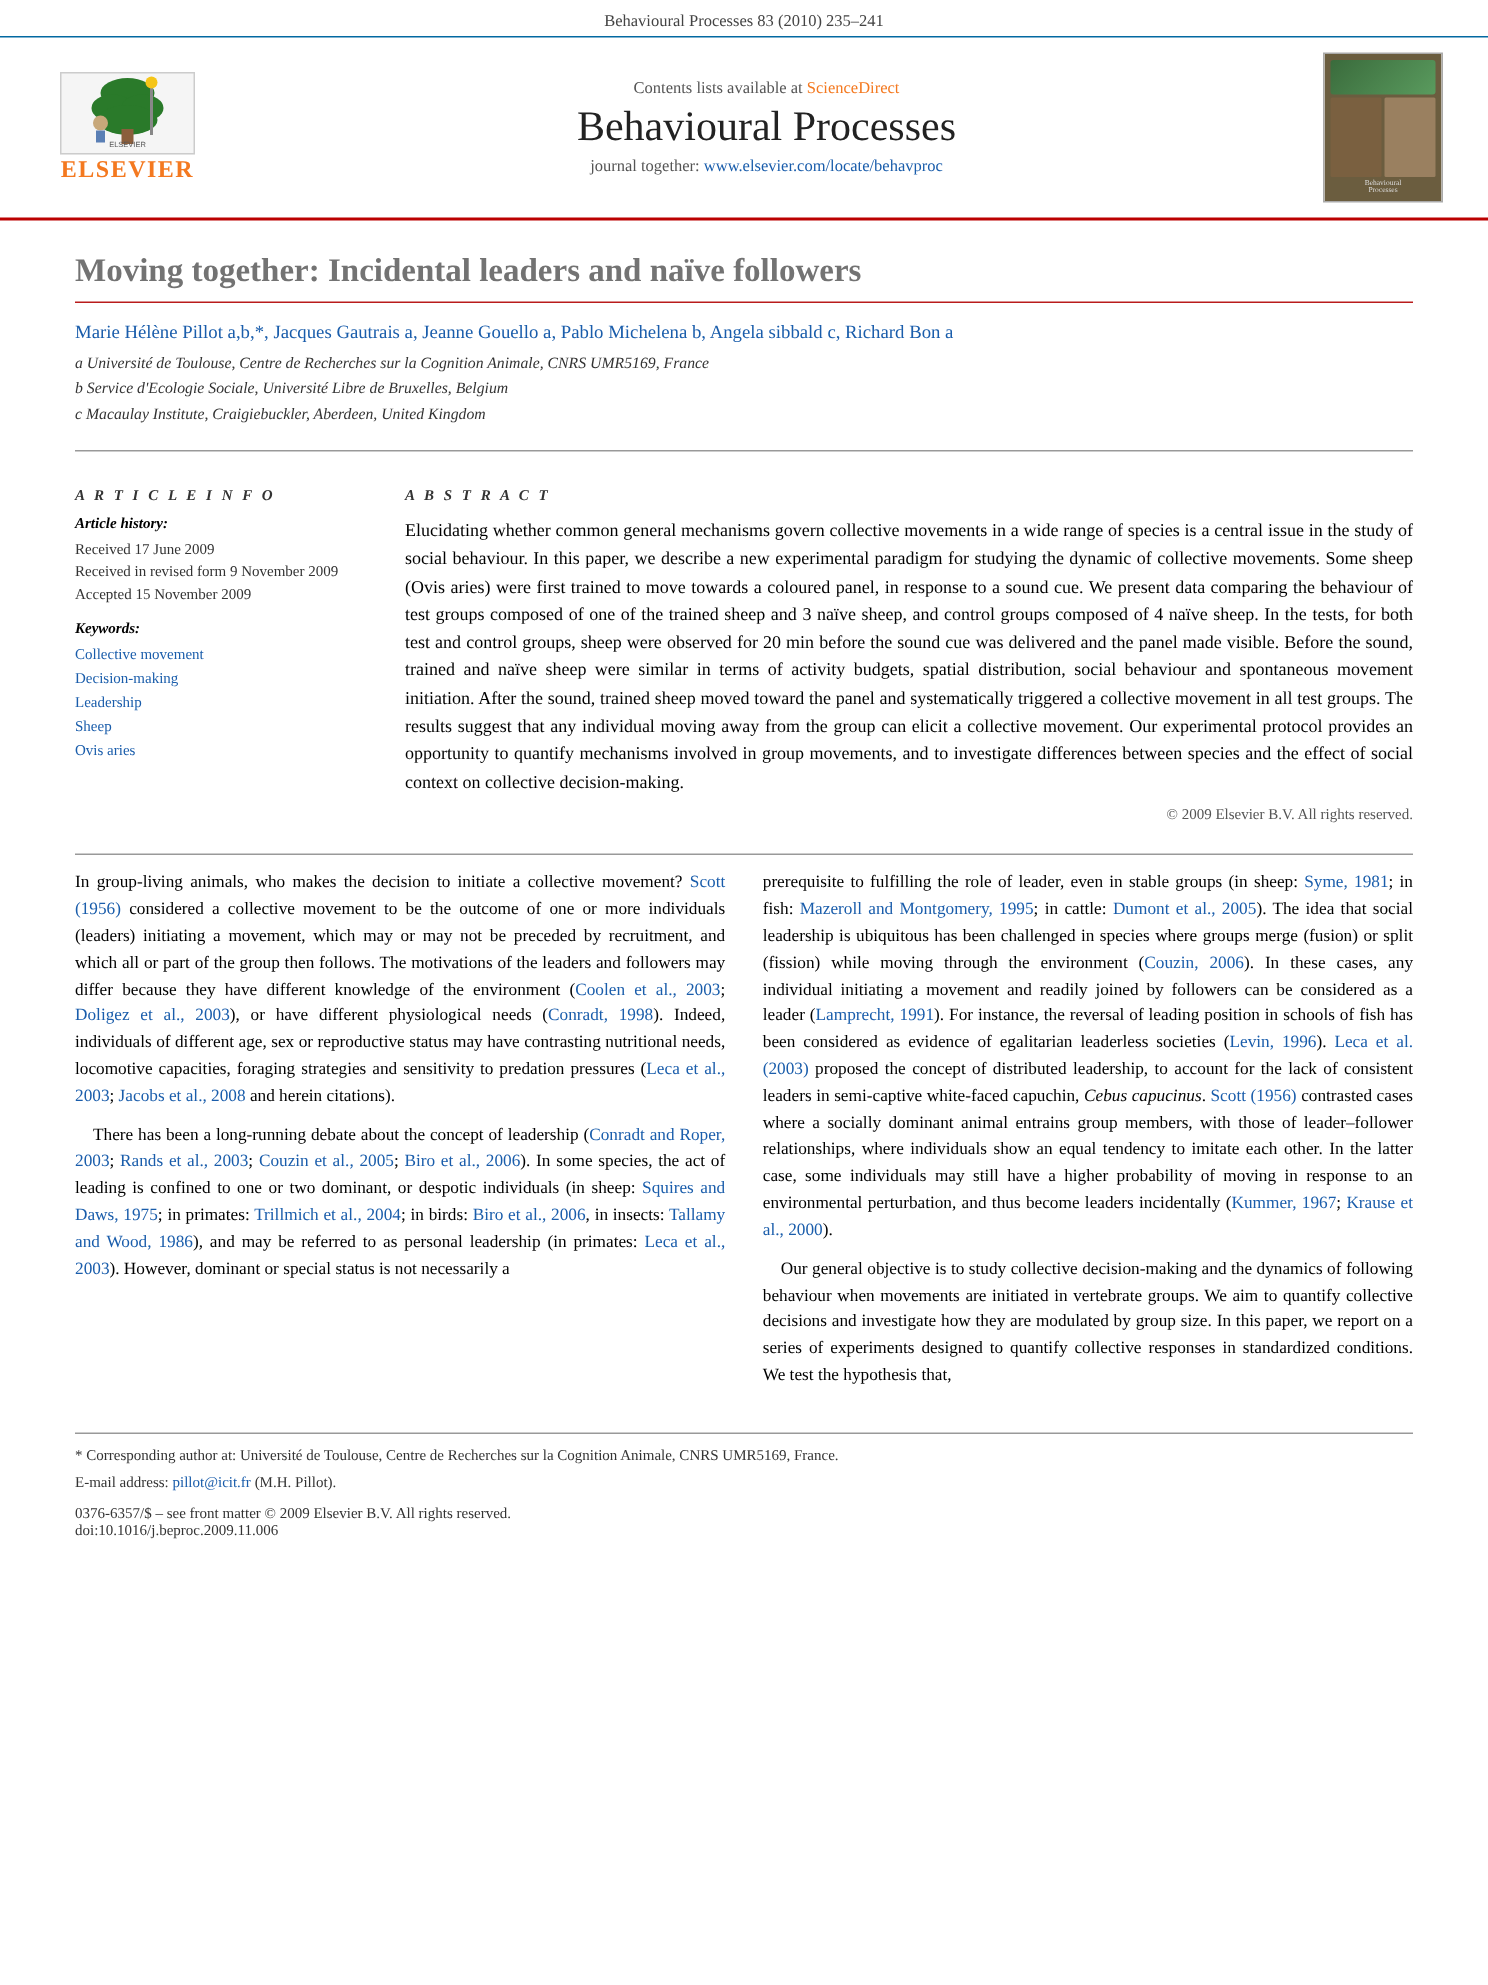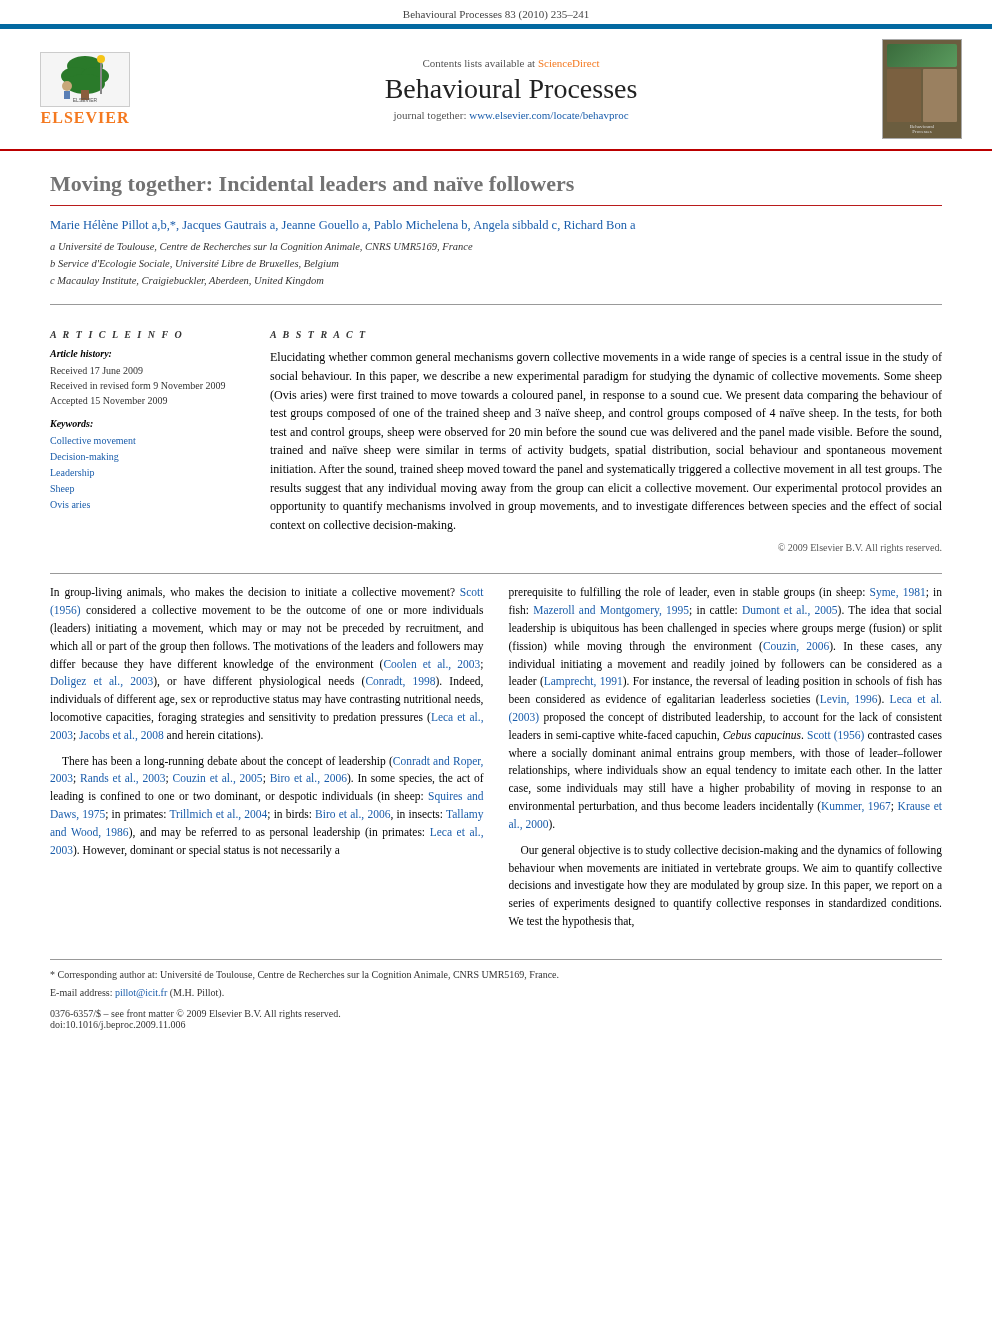--- a/index.html
+++ b/index.html
@@ -16,21 +16,21 @@
       min-height: 1323px;
       background: #fff;
       padding: 0;
     }
     
     .top-bar {
       text-align: center;
       font-size: 11px;
       color: #444;
       padding: 8px 0 4px 0;
-      border-bottom: 5px solid #0369a1;
+      border-bottom: 1px solid #0369a1;
     }
     
     .journal-header {
       display: flex;
       align-items: center;
       justify-content: space-between;
       padding: 10px 30px;
       border-bottom: 2px solid #b00;
     }
     .elsevier-logo {

